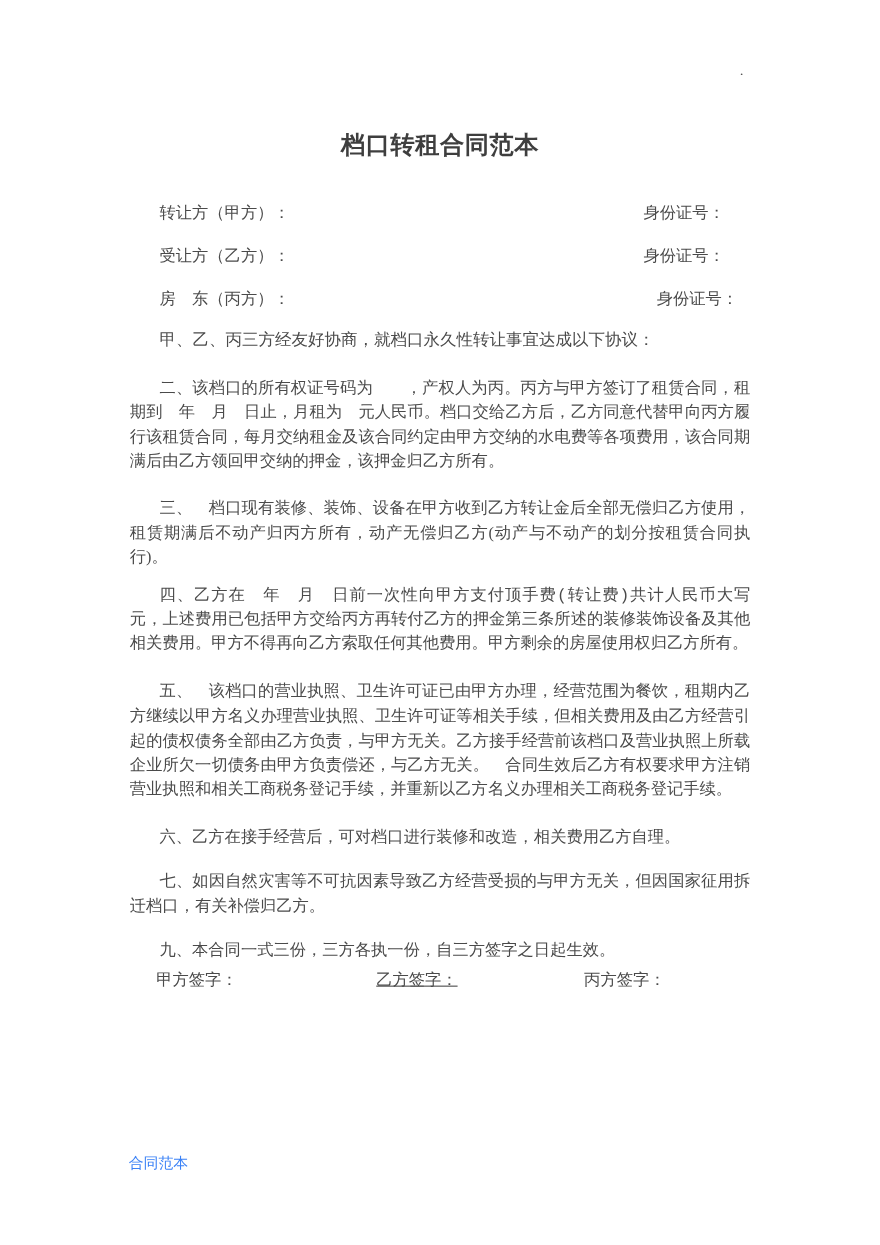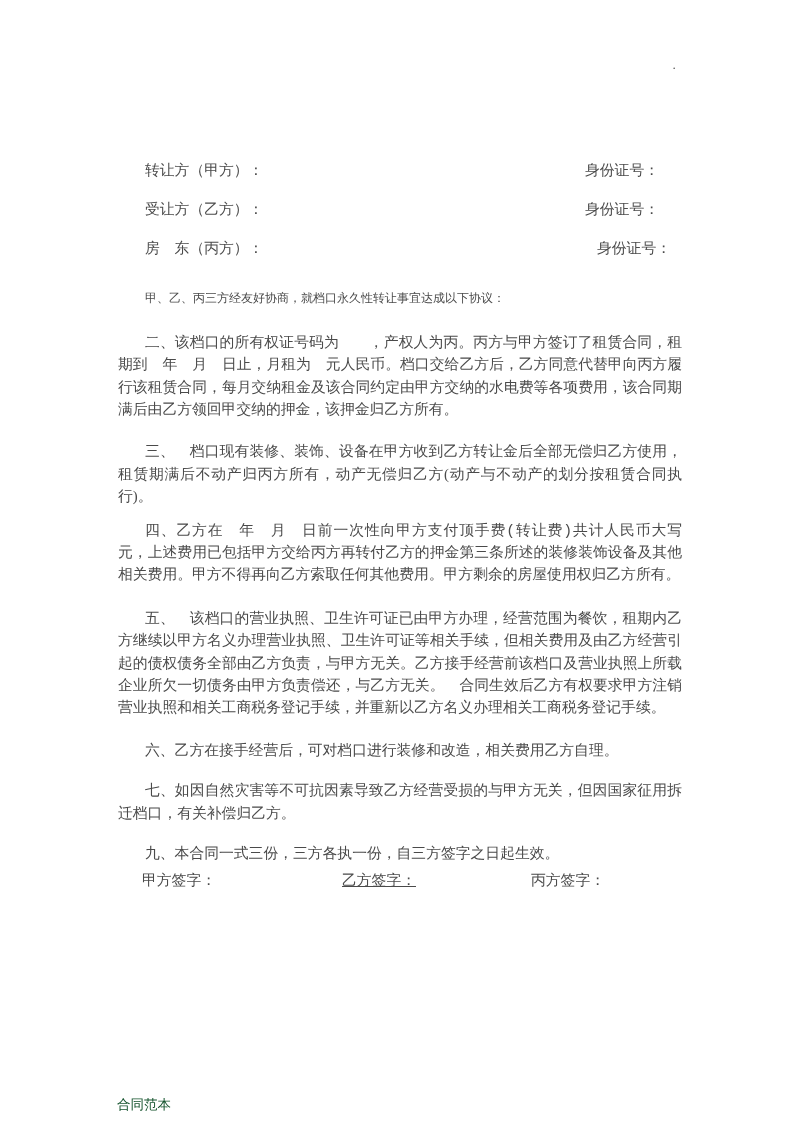--- a/index.html
+++ b/index.html
@@ -54,26 +54,25 @@
   .party-id {
     position: absolute;
     left: 467px;
     top: 0;
     white-space: nowrap;
   }
   .party-row.r3 .party-id {
     left: 479px;
   }
   .intro {
-    margin-top: 29px;
-    font-size: 12px;
+    margin-top: 16px;
+    font-size: 15px;
     line-height: 22.4px;
     text-indent: 27px;
     text-align: justify;
-    font-family: Liberation Mono, monospace;
   }
   .para {
     font-size: 14.8px;
     line-height: 22.4px;
     text-indent: 27px;
     text-align: justify;
     margin: 20px 0 0 0;
   }
   .para.m16 { margin-top: 16px; }
   .para.m24 { margin-top: 12px; font-family: Liberation Mono, monospace; }
@@ -89,35 +88,36 @@
     position: absolute;
     top: 0;
     white-space: nowrap;
   }
   .sig.sig-a { left: 24px; }
   .sig.sig-b { left: 224px; text-decoration: underline; }
   .sig.sig-c { left: 413px; text-align: center; }
   .footer-label {
     position: absolute;
     left: 117px;
-    top: 1096px;
+    top: 1049px;
     font-size: 13.5px;
     line-height: 17px;
-    color: #14532d;
+    color: #3b82f6;
   }
 </style>
 </head>
 <body>
 
 <div class="page">
 
   <span class="stray-dot">·</span>
 
   <div class="content">
 
+    <div class="title">档口转租合同范本</div>
 
     <div class="party-row first">
       <span>转让方（甲方）：</span>
       <span class="party-id">身份证号：</span>
     </div>
 
     <div class="party-row">
       <span>受让方（乙方）：</span>
       <span class="party-id">身份证号：</span>
     </div>

